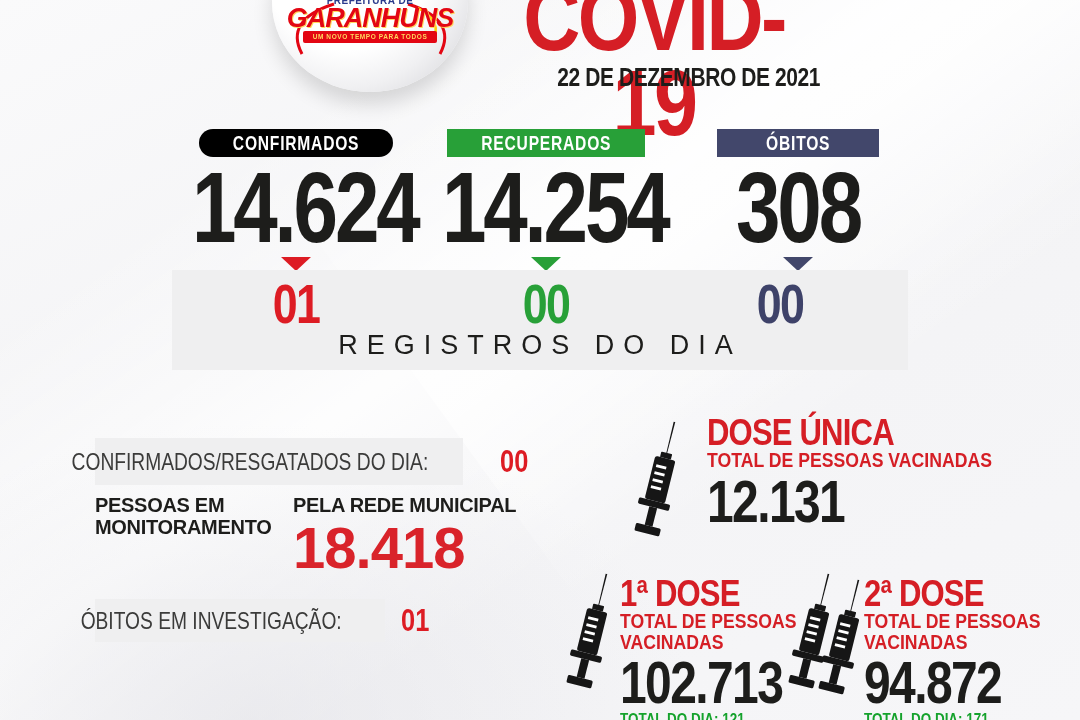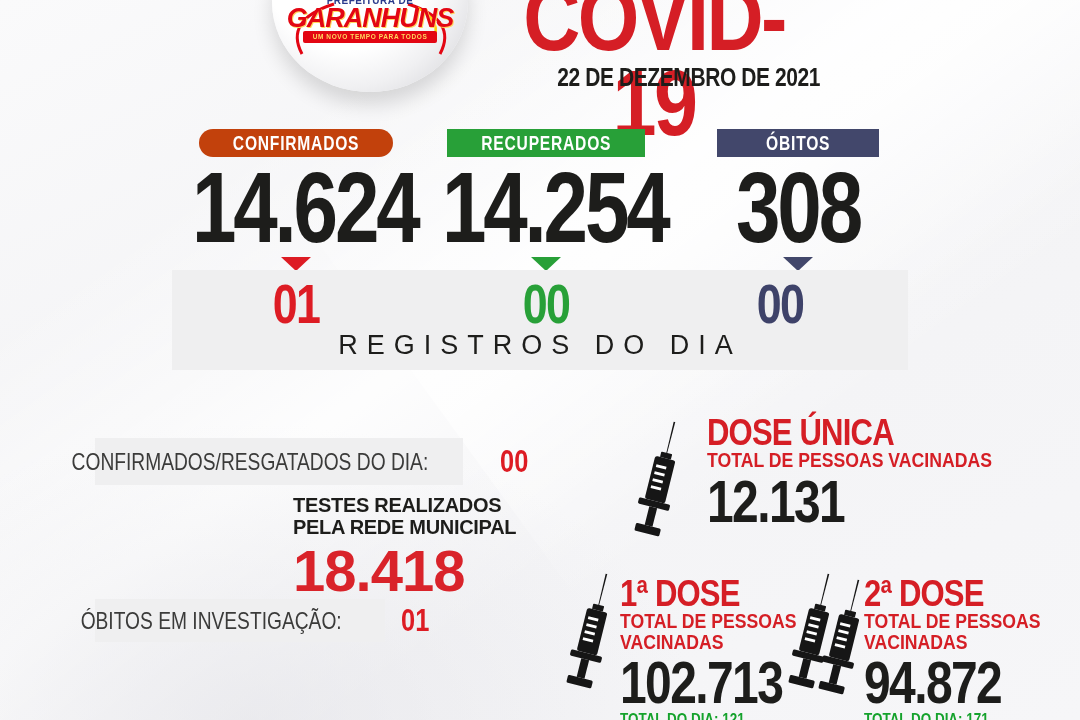--- a/index.html
+++ b/index.html
@@ -34,21 +34,21 @@
     transform:scaleX(.86);transform-origin:center;}
   .date{position:absolute;left:480px;top:63px;width:340px;text-align:right;
     font-size:25px;font-weight:bold;color:#1d1d1b;letter-spacing:-.5px;
     transform:scaleX(.84);transform-origin:right center;}
 
   
   .stat{position:absolute;top:129px;width:260px;text-align:center;}
   .stat-box{display:inline-block;min-width:130px;height:28px;line-height:28px;padding:0 16px;
     color:#fff;font-size:20px;letter-spacing:1px;font-weight:bold;}
   .stat-box-inner{display:inline-block;transform:scaleX(.78);}
-  .bg-red{background:#c2410c;border-radius:14px;} .bg-green{background:#28a038;} .bg-navy{background:#42476b;}
+  .bg-red{background:#000000;border-radius:14px;} .bg-green{background:#28a038;} .bg-navy{background:#42476b;}
   .tx-red{color:#dd1c24;} .tx-green{color:#28a038;} .tx-navy{color:#3e4269;}
   .stat-number{font-size:100px;font-weight:bold;color:#1d1d1b;line-height:.92;
     letter-spacing:-4px;margin-top:4px;transform:scaleX(.8);transform-origin:center;}
   .stat-arrow{width:0;height:0;margin:4px auto 0;
     border-left:15px solid transparent;border-right:15px solid transparent;}
   .arrow-red{border-top:14px solid #dd1c24;}
   .arrow-green{border-top:14px solid #28a038;}
   .arrow-navy{border-top:14px solid #42476b;}
 
   
@@ -126,25 +126,28 @@
   <div class="band-num tx-navy" style="left:548px;">00</div>
   <div class="band-caption">REGISTROS DO DIA</div>
 </div>
 
 <div class="graybar bar1">
   <span class="lbl">CONFIRMADOS/RESGATADOS DO DIA:</span>
   <span class="val">00</span>
 </div>
 
 <div class="monit">
+  <div class="heavy-label">
+    <div>PESSOAS EM</div>
+    <div>MONITORAMENTO</div>
+  </div>
 </div>
 
 <div class="testes">
   <div class="heavy-label">
-    <div>TESTES REALIZADOS</div>
     <div>PELA REDE MUNICIPAL</div>
   </div>
   <div class="heavy-num">18.418</div>
 </div>
 
 <div class="graybar bar2">
   <span class="lbl">ÓBITOS EM INVESTIGAÇÃO:</span>
   <span class="val">01</span>
 </div>
 

